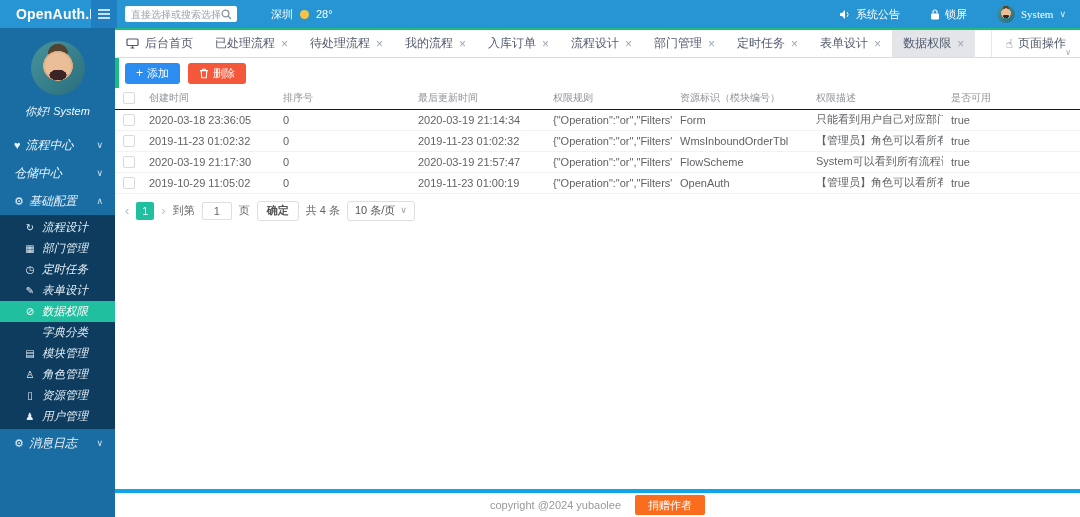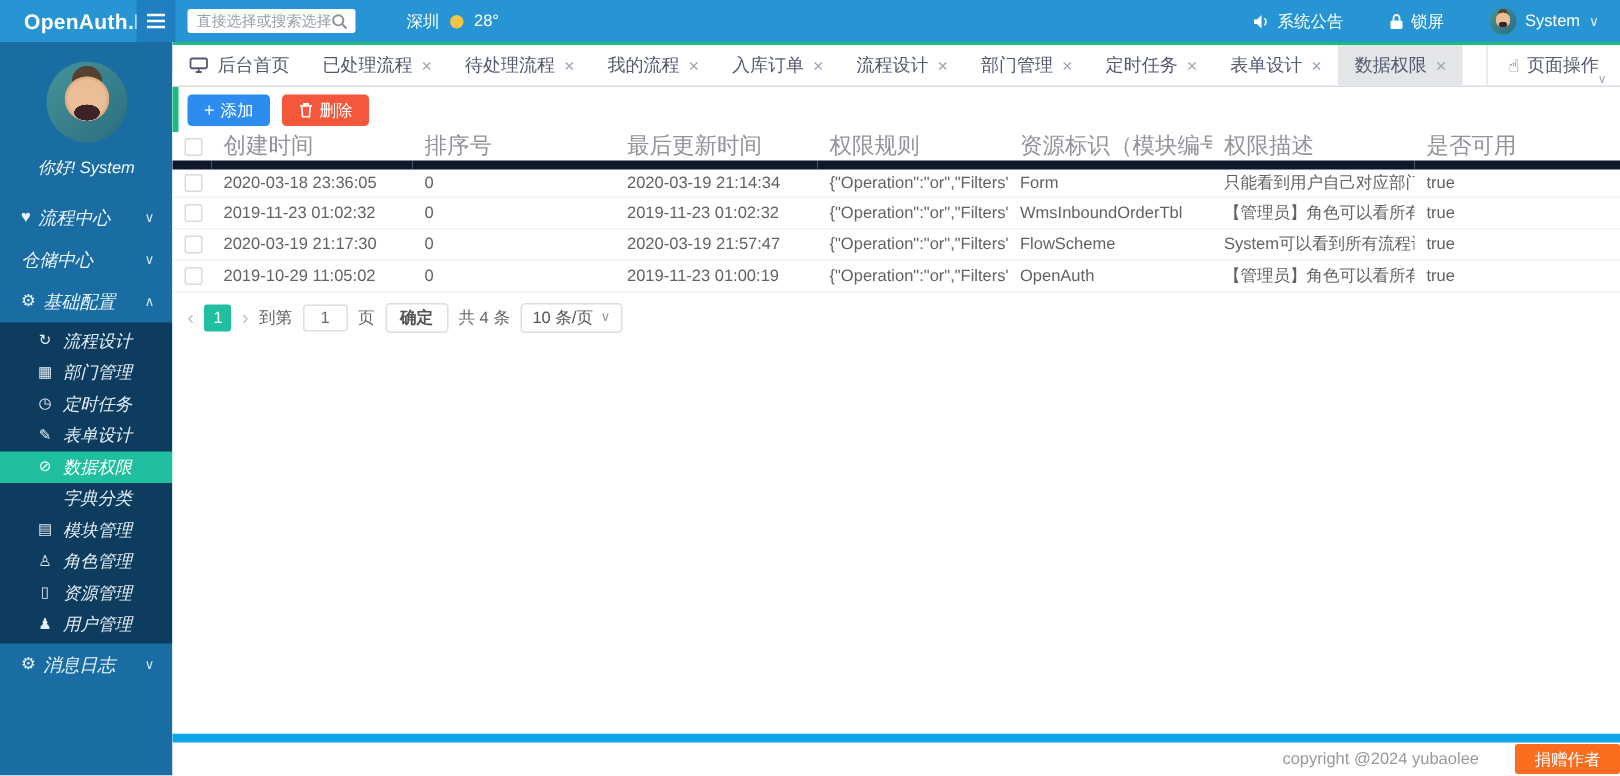--- a/index.html
+++ b/index.html
@@ -11,21 +11,21 @@
   .header { position:absolute; top:0; left:0; right:0; height:28px; background:#2795d4; display:flex; align-items:center; color:#fff; }
   .logo { width:91px; padding-left:16px; font-size:14px; font-weight:600; letter-spacing:.2px; white-space:nowrap; }
   .hamburger { width:26px; height:28px; background:#1f7fc0; display:flex; align-items:center; justify-content:center; cursor:pointer; }
   .search-box { margin-left:8px; width:112px; height:16px; background:#fff; border-radius:2px; display:flex; align-items:center; padding:0 5px 0 6px;justify-content:flex-end; }
   .search-box input { flex:1; min-width:0; border:none; outline:none; font-size:10px; color:#666; font-family:inherit; background:transparent; }
   .search-box input::placeholder { color:#9aa2ab; }
   .weather { margin-left:34px; display:flex; align-items:center; gap:7px; font-size:11px; }
   .weather-dot { width:9px; height:9px; border-radius:50%; background:#f6c445; display:inline-block; }
   .hdr-spacer { flex:1; }
   .hdr-item { display:flex; align-items:center; gap:5px; font-size:11px; margin-right:30px; cursor:pointer; white-space:nowrap; }
-  .hdr-user { display:flex; align-items:center; gap:6px; margin-right:14px; cursor:pointer; font-size:11px; }
+  .hdr-user { display:flex; align-items:center; gap:6px; margin-right:14px; cursor:pointer; font-size:11px;font-family:Liberation Serif, serif; }
   .caret { font-size:9px; line-height:1; opacity:.85; }
 
   
   .photo { border-radius:50%; background:
       radial-gradient(ellipse 16% 10% at 50% 63%, #3c2327 0 98%, rgba(0,0,0,0) 100%),
       radial-gradient(circle at 50% 46%, #eabf97 0 31%, #d7a77d 37%, rgba(0,0,0,0) 38%),
       radial-gradient(circle at 50% 24%, #55412f 0 20%, rgba(0,0,0,0) 21%),
       linear-gradient(135deg,#46949b,#2a6d7d); }
   .hdr-avatar { width:18px; height:18px; }
 
@@ -52,34 +52,34 @@
 
   .content { flex:1; position:relative; background:#fff; }
   .accent-strip { position:absolute; left:0; top:0; width:4px; height:30px; background:#1abd7e; }
   .toolbar { height:30px; display:flex; align-items:center; gap:8px; padding-left:10px; }
   .btn { height:21px; border:none; border-radius:3px; color:#fff; font-size:11px; font-family:inherit; display:inline-flex; align-items:center; gap:4px; padding:0 11px; cursor:pointer; }
   .btn-add { background:#2d8cf0; }
   .btn-del { background:#f4573a; }
   .plus { font-size:12px; line-height:1; }
 
   table { width:100%; border-collapse:collapse; table-layout:fixed; }
-  th { font-weight:400; color:#909399; font-size:15px; text-align:left; height:21px; border-bottom:6px solid #0f172a; padding-left:8px; white-space:nowrap; overflow:hidden; }
+  th { font-weight:400; color:#909399; font-size:10px; text-align:left; height:21px; border-bottom:1px solid #0f172a; padding-left:8px; white-space:nowrap; overflow:hidden; }
   td { color:#606266; font-size:11px; height:21px; border-bottom:1px solid #f0f2f5; padding-left:8px; white-space:nowrap; overflow:hidden; }
   .cb-cell { padding-left:8px; }
   .cb { width:12px; height:12px; border:1px solid #d5d9e0; border-radius:2px; background:#fff; display:inline-block; vertical-align:middle; cursor:pointer; }
 
   .pagination { display:flex; align-items:center; gap:7px; padding:7px 0 0 10px; font-size:11px; color:#666; }
   .pg-arrow { color:#b8bfc8; font-size:13px; cursor:pointer; line-height:1; }
   .pg-cur { width:18px; height:18px; background:#20bf9f; color:#fff; border-radius:2px; display:flex; align-items:center; justify-content:center; font-size:11px; cursor:pointer; }
   .pg-input { width:30px; height:18px; border:1px solid #dcdee2; border-radius:2px; text-align:center; font-size:11px; color:#666; font-family:inherit; outline:none; }
   .pg-btn { height:20px; padding:0 9px; border:1px solid #dcdee2; border-radius:3px; background:#fff; font-size:11px; color:#555; font-weight:700; font-family:inherit; cursor:pointer; }
   .pg-size { height:20px; border:1px solid #dcdee2; border-radius:3px; padding:0 7px; display:flex; align-items:center; gap:5px; cursor:pointer; color:#555; }
   .pg-size .caret { color:#888; }
 
-  .footer { height:28px; border-top:6px solid #0ea5e9; display:flex; align-items:center; justify-content:flex-end; gap:24px; font-size:11px; color:#999; background:#fff; }
+  .footer { height:28px; border-top:4px solid #0ea5e9; display:flex; align-items:center; justify-content:center; gap:14px; font-size:11px; color:#999; background:#fff; }
   .donate { background:#fa6c1e; color:#fff; border:none; border-radius:2px; height:20px; padding:0 13px; font-size:11px; font-family:inherit; display:flex; align-items:center; cursor:pointer; }
 
   svg { display:block; }
 </style>
 </head>
 <body>
 
 <div class="app">
 
   <div class="header">

